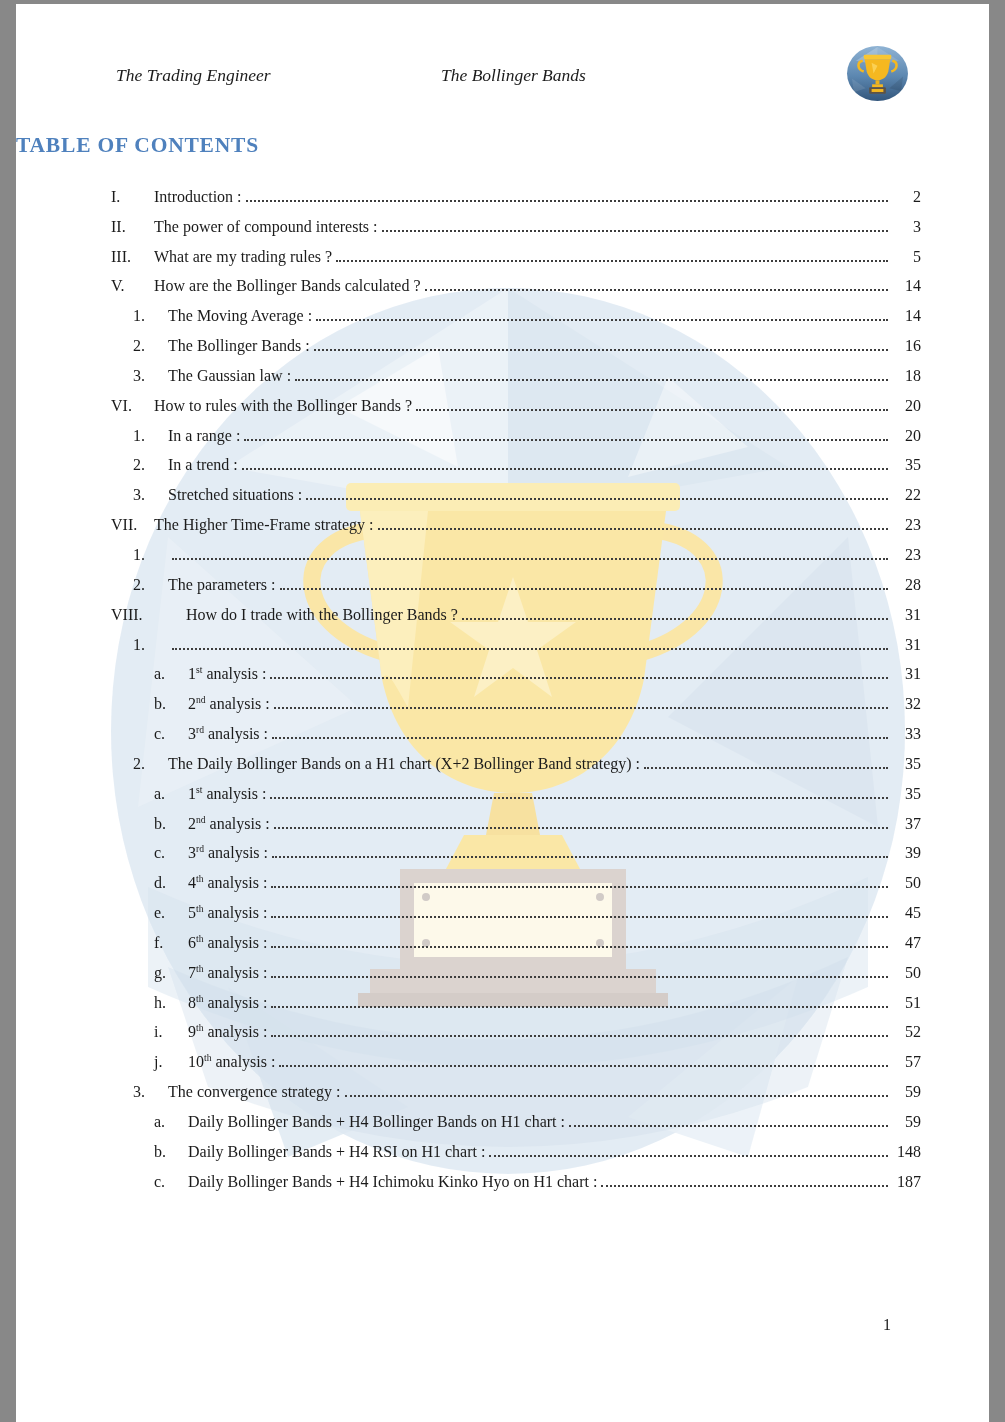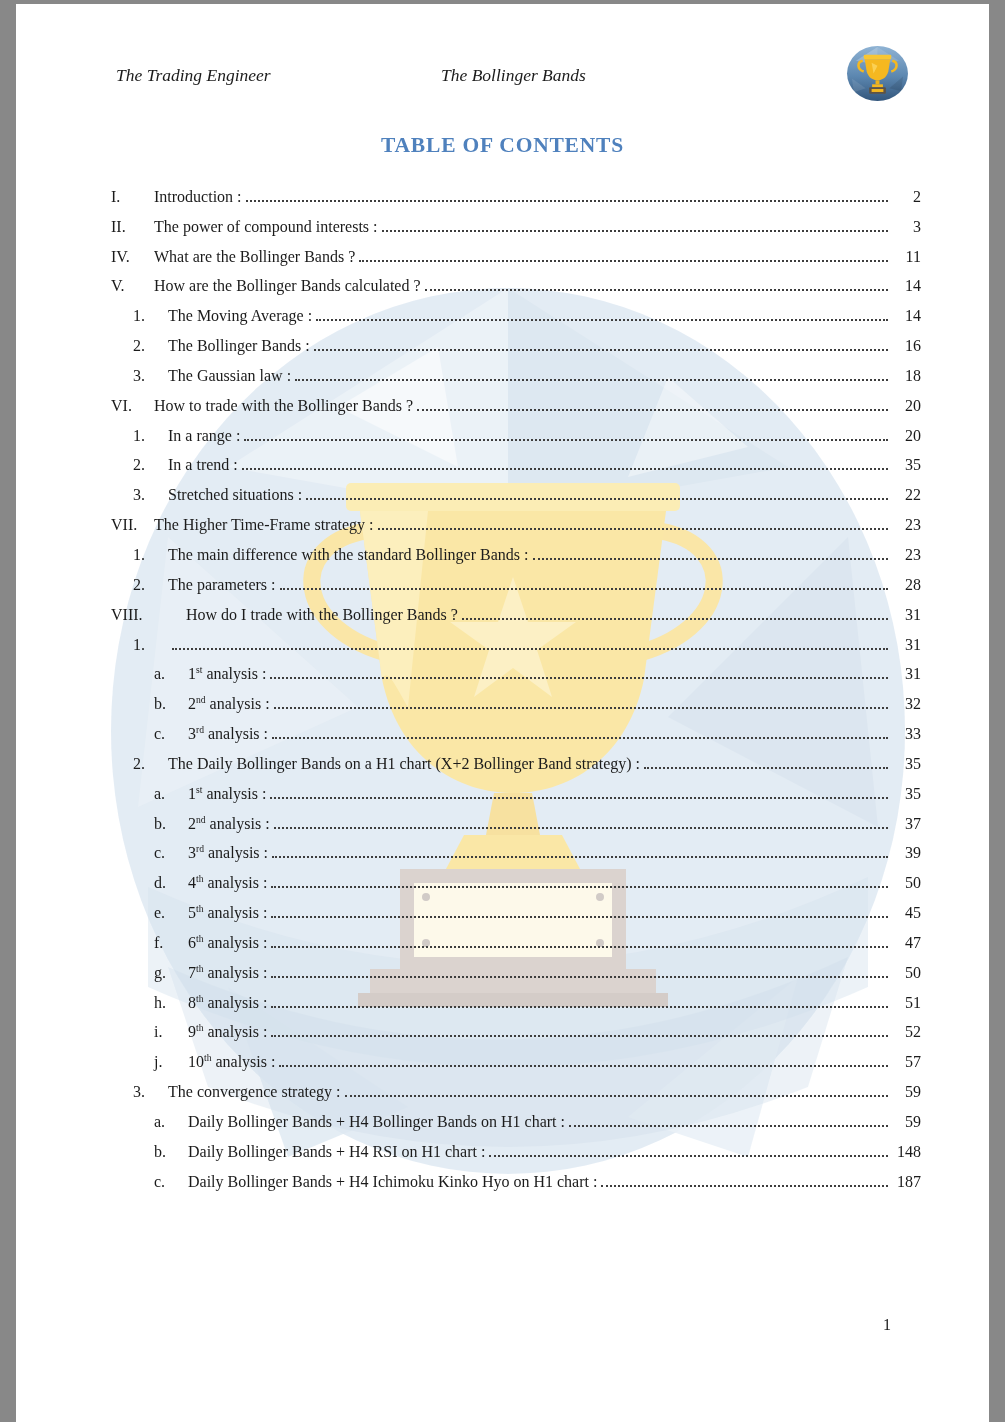--- a/index.html
+++ b/index.html
@@ -14,21 +14,21 @@
   }
   
   .hdr-left{position:absolute;left:100px;top:61px;font-style:italic;font-size:17.5px;}
   .hdr-center{position:absolute;left:425px;top:61px;font-style:italic;font-size:17.5px;}
   .logo{position:absolute;left:830px;top:41px;width:63px;height:57px;}
   
   .watermark{position:absolute;left:92px;top:283px;width:800px;height:890px;opacity:.5;z-index:0;pointer-events:none;}
   
   .title{
     position:absolute;left:0;top:129px;width:100%;
-    text-align:center;font-weight:bold;font-size:21.5px;letter-spacing:.8px;
+    font-weight:bold;font-size:21.5px;letter-spacing:.8px;
     color:#4f81bd;z-index:2;
   }
   
   .toc{
     position:absolute;left:95px;top:178px;width:810px;z-index:2;
     font-size:16px;
   }
   .toc-row{
     display:flex;align-items:flex-end;
     height:29.85px;box-sizing:border-box;padding-bottom:6px;
@@ -137,25 +137,25 @@
     <span class="toc-text"><span>Introduction :</span></span>
     <span class="toc-leader"></span>
     <span class="toc-page">2</span>
   </div>
       <div class="toc-row" data-level="1" data-marker="II.">
     <span class="toc-marker">II.</span>
     <span class="toc-text"><span>The power of compound interests :</span></span>
     <span class="toc-leader"></span>
     <span class="toc-page">3</span>
   </div>
-      <div class="toc-row" data-level="1" data-marker="IV.">
-    <span class="toc-marker">IV.</span>
-    <span class="toc-text"><span>What are the Bollinger Bands ?</span></span>
-    <span class="toc-leader"></span>
-    <span class="toc-page">11</span>
+      <div class="toc-row" data-level="1" data-marker="III.">
+    <span class="toc-marker">III.</span>
+    <span class="toc-text"><span>What are my trading rules ?</span></span>
+    <span class="toc-leader"></span>
+    <span class="toc-page">5</span>
   </div>
       <div class="toc-row" data-level="1" data-marker="V.">
     <span class="toc-marker">V.</span>
     <span class="toc-text"><span>How are the Bollinger Bands calculated ?</span></span>
     <span class="toc-leader"></span>
     <span class="toc-page">14</span>
   </div>
       <div class="toc-row" data-level="2" data-marker="1.">
     <span class="toc-marker">1.</span>
     <span class="toc-text"><span>The Moving Average :</span></span>
@@ -169,21 +169,21 @@
     <span class="toc-page">16</span>
   </div>
       <div class="toc-row" data-level="2" data-marker="3.">
     <span class="toc-marker">3.</span>
     <span class="toc-text"><span>The Gaussian law :</span></span>
     <span class="toc-leader"></span>
     <span class="toc-page">18</span>
   </div>
       <div class="toc-row" data-level="1" data-marker="VI.">
     <span class="toc-marker">VI.</span>
-    <span class="toc-text"><span>How to trade with the Bollinger Bands ?</span></span>
+    <span class="toc-text"><span>How to rules with the Bollinger Bands ?</span></span>
     <span class="toc-leader"></span>
     <span class="toc-page">20</span>
   </div>
       <div class="toc-row" data-level="2" data-marker="1.">
     <span class="toc-marker">1.</span>
     <span class="toc-text"><span>In a range :</span></span>
     <span class="toc-leader"></span>
     <span class="toc-page">20</span>
   </div>
       <div class="toc-row" data-level="2" data-marker="2.">
@@ -199,21 +199,20 @@
     <span class="toc-page">22</span>
   </div>
       <div class="toc-row" data-level="1" data-marker="VII.">
     <span class="toc-marker">VII.</span>
     <span class="toc-text"><span>The Higher Time-Frame strategy :</span></span>
     <span class="toc-leader"></span>
     <span class="toc-page">23</span>
   </div>
       <div class="toc-row" data-level="2" data-marker="1.">
     <span class="toc-marker">1.</span>
-    <span class="toc-text"><span>The main difference with the standard Bollinger Bands :</span></span>
     <span class="toc-leader"></span>
     <span class="toc-page">23</span>
   </div>
       <div class="toc-row" data-level="2" data-marker="2.">
     <span class="toc-marker">2.</span>
     <span class="toc-text"><span>The parameters :</span></span>
     <span class="toc-leader"></span>
     <span class="toc-page">28</span>
   </div>
       <div class="toc-row" data-level="1" data-marker="VIII.">

